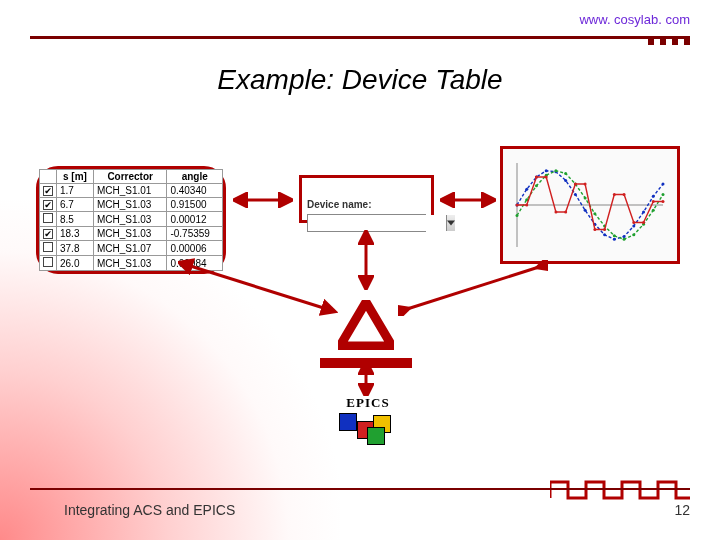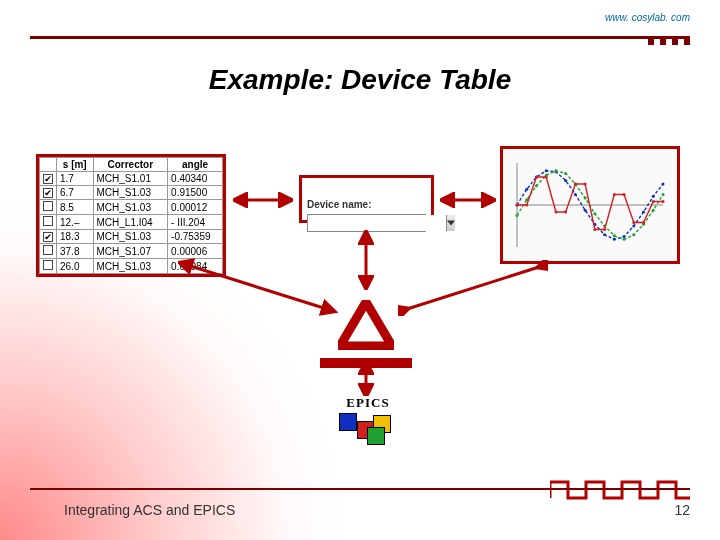--- a/index.html
+++ b/index.html
@@ -3,28 +3,28 @@
 <meta charset="utf-8">
 <style>
   * { box-sizing: border-box; margin: 0; padding: 0; }
   html, body { width: 720px; height: 540px; font-family: Arial, sans-serif; overflow: hidden; }
   .slide { position: relative; width: 720px; height: 540px; background: #fff; }
   .bg-gradient {
     position: absolute; left: 0; bottom: 0; width: 340px; height: 340px;
     background: radial-gradient(circle at 0% 100%, rgba(255,60,60,0.6) 0%, rgba(255,120,120,0.35) 35%, rgba(255,200,200,0.1) 60%, rgba(255,255,255,0) 72%);
     z-index: 0;
   }
-  .header { position: absolute; top: 12px; right: 30px; font-size: 10px; color: #0369a1; font-style: italic; }
+  .header { position: absolute; top: 12px; right: 30px; font-size: 13px; color: #6d28d9; }
   .header-line { position: absolute; top: 36px; left: 30px; right: 30px; border-top: 3px solid #7a0000; }
   .header-ticks { position: absolute; top: 39px; right: 30px; display: flex; gap: 6px; }
   .header-ticks span { display: block; width: 6px; height: 6px; background: #7a0000; }
-  .title { position: absolute; top: 64px; width: 100%; text-align: center; font-weight: bold; font-style: italic; font-size: 28px; color: #000; }
+  .title { position: absolute; top: 64px; width: 100%; text-align: center; font-weight: normal; font-style: italic; font-size: 28px; color: #000; }
   .content { position: absolute; top: 130px; left: 0; right: 0; z-index: 2; }
   .panel { position: absolute; border: 3px solid #b00000; background: #fff; }
-  .table-panel { left: 36px; top: 24px; width: 190px; }
+  .table-panel { left: 36px; top: 36px; width: 190px; border-radius: 22px; }
   .dtable { border-collapse: collapse; width: 100%; font-size: 10px; }
   .dtable th, .dtable td { border: 1px solid #999; padding: 1px 3px; white-space: nowrap; font-weight: normal; background: #fff; }
   .dtable th { font-weight: bold; text-align: center; }
   .dtable td.chk { width: 14px; text-align: center; }
   .chkbox { display: inline-block; width: 10px; height: 10px; border: 1px solid #444; line-height: 8px; font-size: 9px; }
   .device-panel { left: 299px; top: 45px; width: 135px; height: 48px; padding: 21px 5px; }
   .device-panel .lbl { font-size: 10px; font-weight: bold; color: #333; margin-bottom: 4px; }
   .combo { display: flex; border: 1px solid #888; height: 18px; background: #fff; }
   .combo-input { flex: 1; border: none; font-size: 10px; padding: 0 3px; outline: none; }
   .combo-btn { width: 16px; background: linear-gradient(#eee,#ccc); border-left: 1px solid #888; display: flex; align-items: center; justify-content: center; }
@@ -82,26 +82,20 @@
               <td class="chk"><span class="chkbox">✔</span></td>
               <td>6.7</td>
               <td>MCH_S1.03</td>
               <td>0.91500</td>
             </tr>
             <tr>
               <td class="chk"><span class="chkbox"></span></td>
               <td>8.5</td>
               <td>MCH_S1.03</td>
               <td>0.00012</td>
-            </tr>
-            <tr>
-              <td class="chk"><span class="chkbox"></span></td>
-              <td>12.–</td>
-              <td>MCH_L1.I04</td>
-              <td>- III.204</td>
             </tr>
             <tr>
               <td class="chk"><span class="chkbox">✔</span></td>
               <td>18.3</td>
               <td>MCH_S1.03</td>
               <td>-0.75359</td>
             </tr>
             <tr>
               <td class="chk"><span class="chkbox"></span></td>
               <td>37.8</td>

